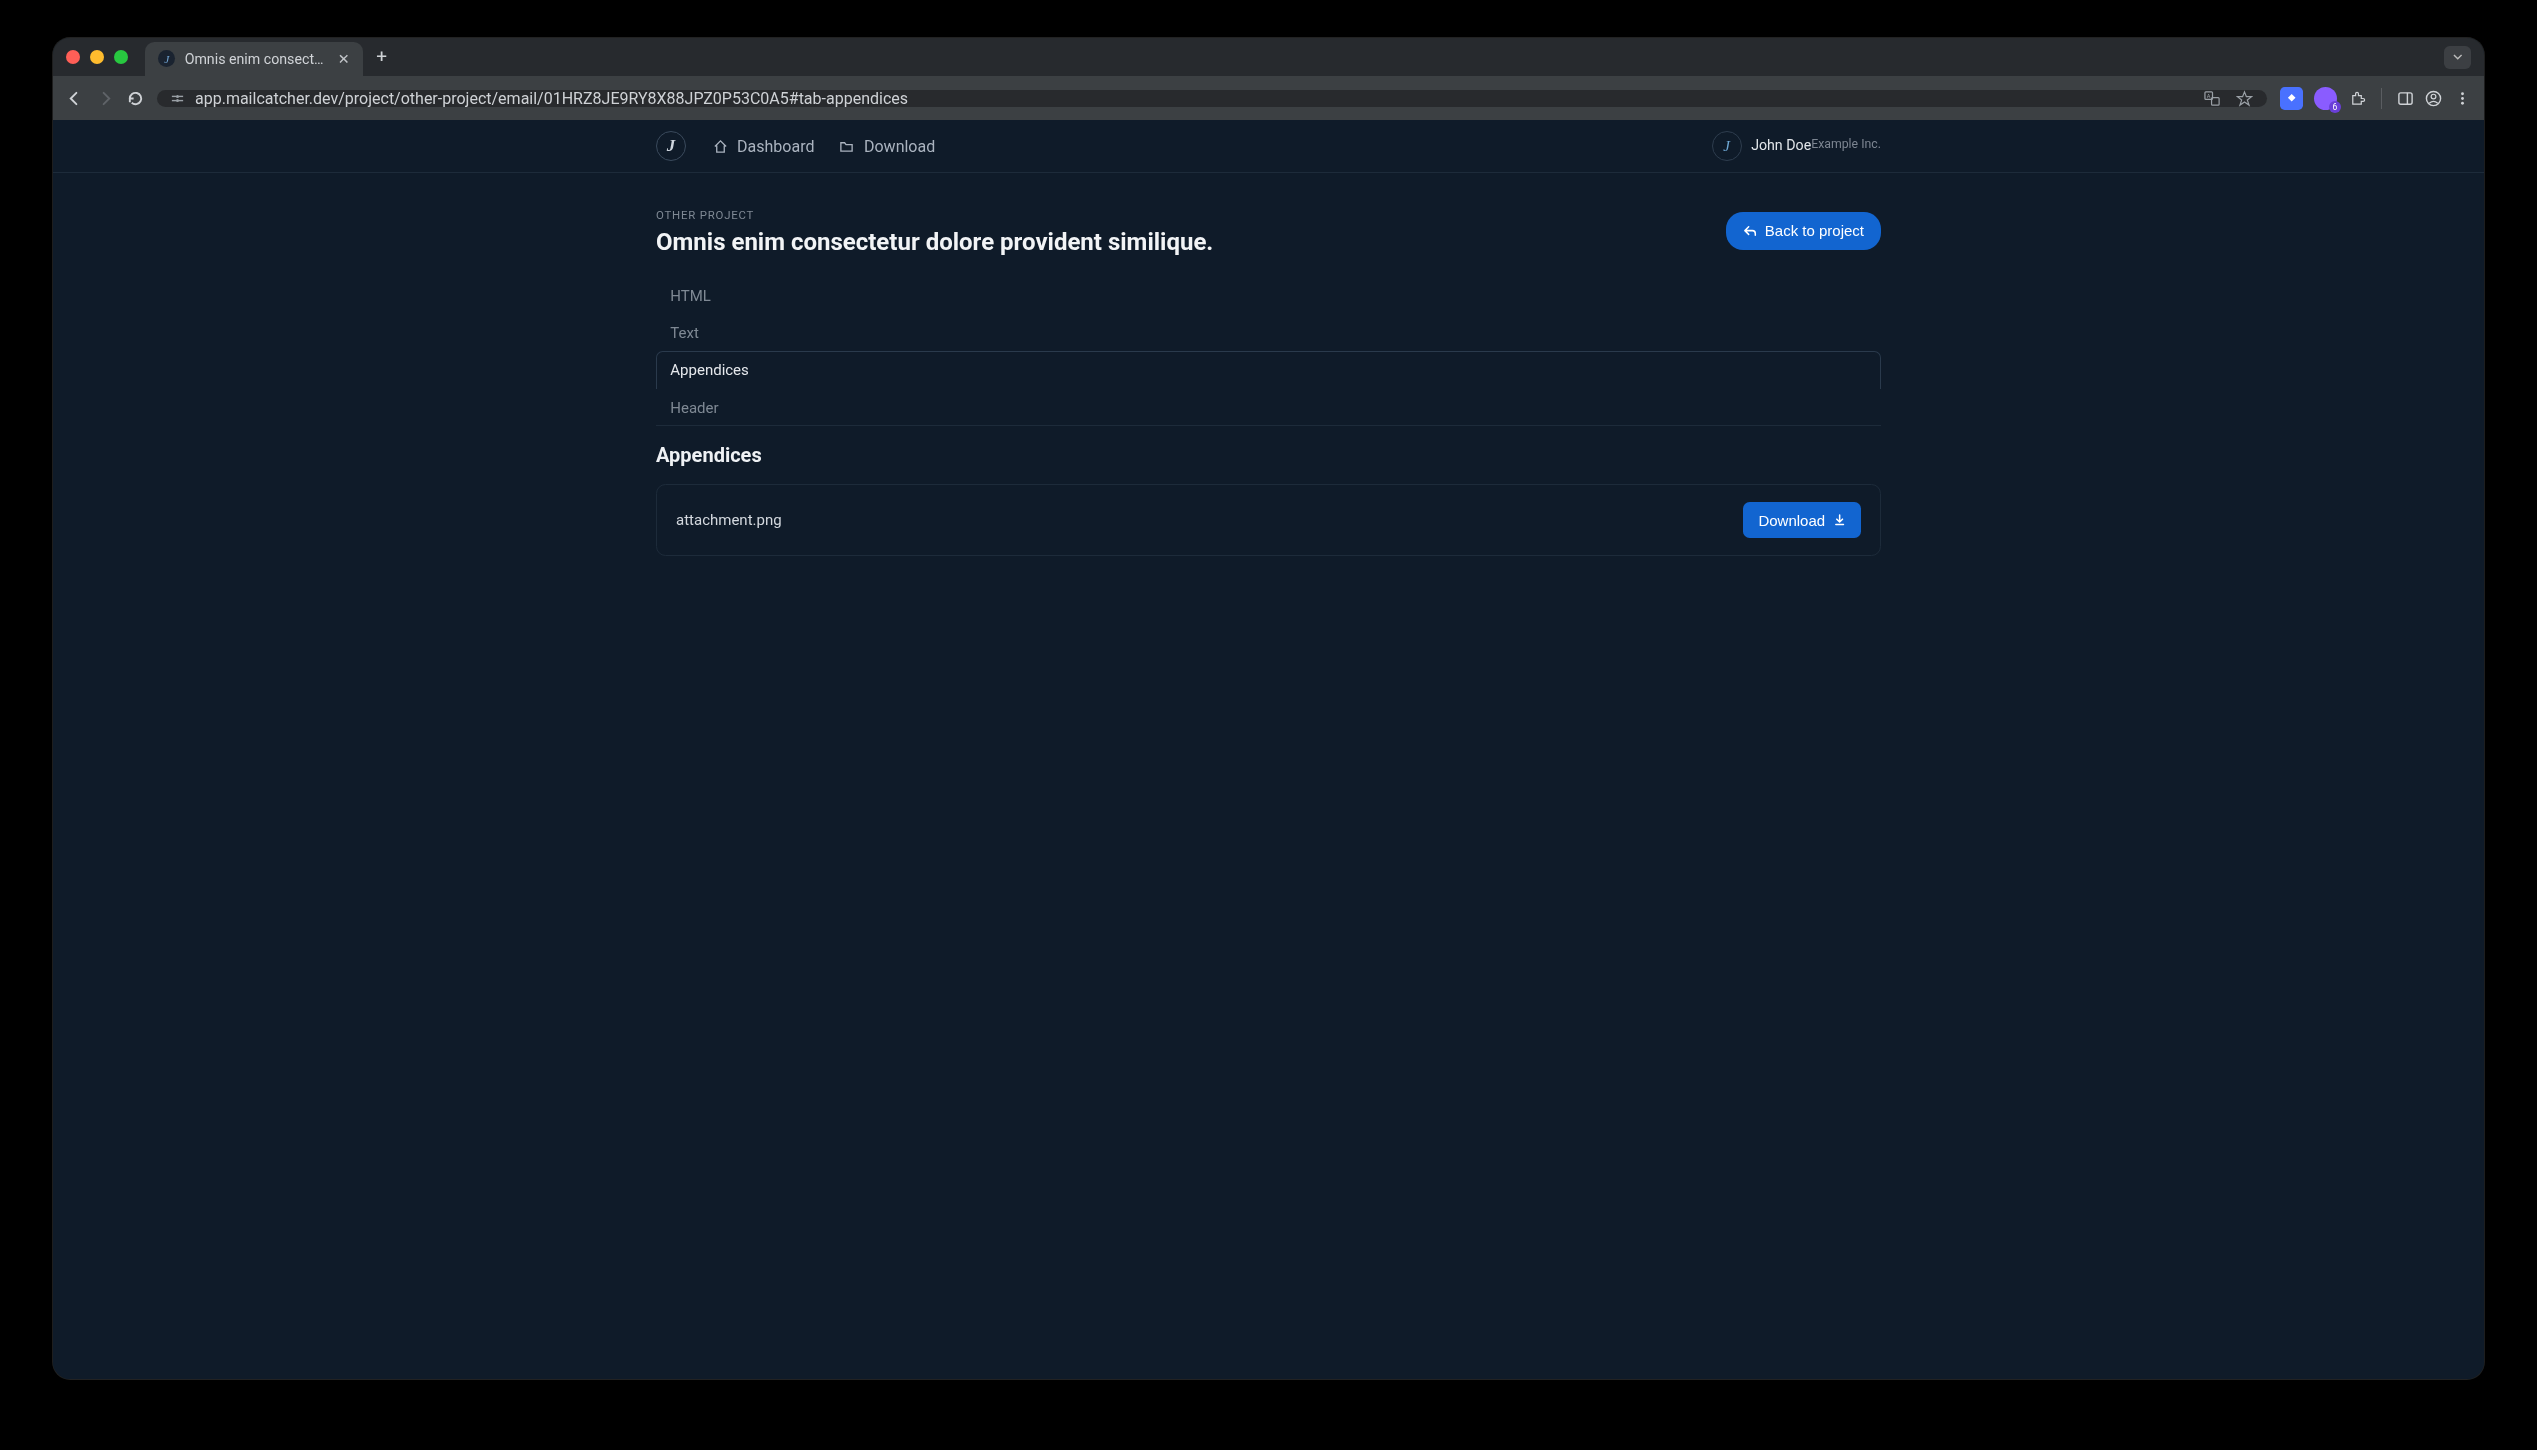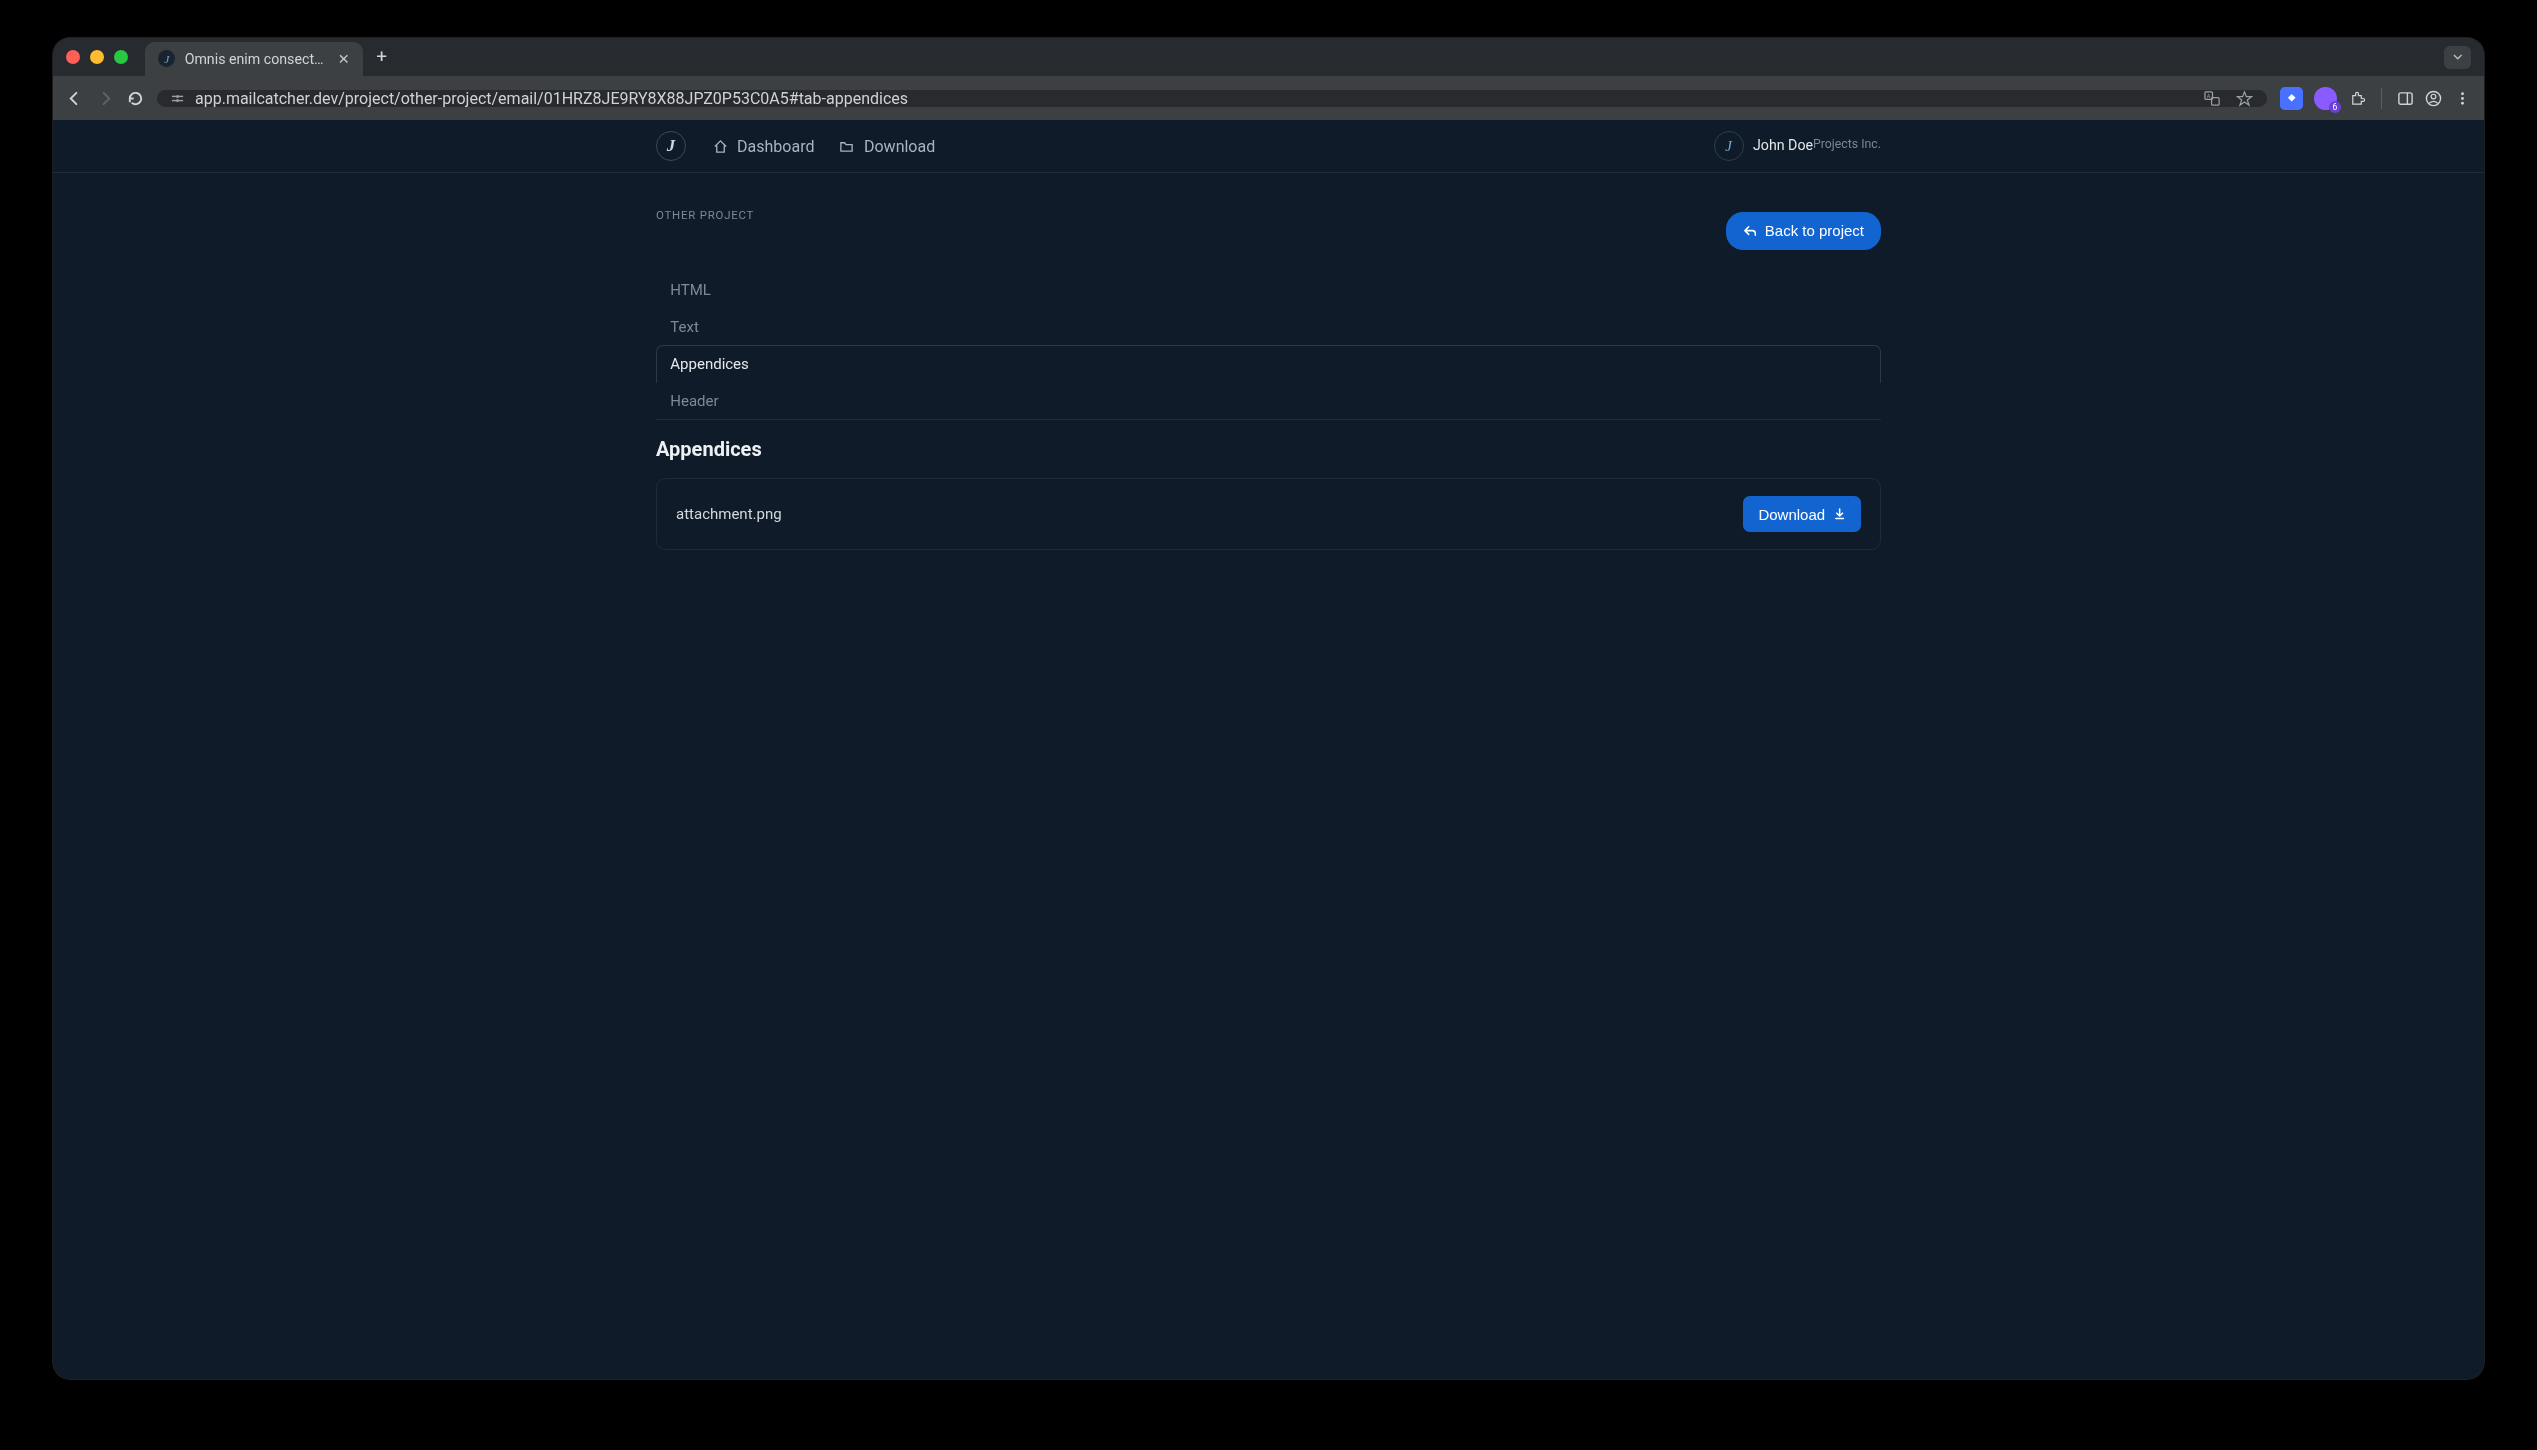--- a/index.html
+++ b/index.html
@@ -334,30 +334,31 @@
                   <path d="M2 4 h4 l1.5 2 H14 v7 H2 Z" stroke="#aab3bf" fill="none" stroke-width="1.4"></path>
                 </svg>
             </span>
             <span>Download</span>
           </div>
         </div>
         <div class="user-block">
           <div class="avatar">J</div>
           <div class="user-text">
             <span class="user-name">John Doe</span>
-            <span class="user-org">Projects Inc.</span>
+            <span class="user-org">Example Inc.</span>
           </div>
         </div>
       </div>
     </div>
 
     <div class="page-body">
       <div class="page-head">
         <div>
           <div class="breadcrumb">OTHER PROJECT</div>
+          <h1 class="page-title">Omnis enim consectetur dolore provident similique.</h1>
         </div>
         <button class="back-btn">
           <span>
             <svg width="14.2" height="14.2" viewBox="0 0 15 15">
                 <path d="M6 3 L2 7 L6 11 M2 7 H10 A3 3 0 0 1 13 10 V12" stroke="#fff" fill="none" stroke-width="1.6" stroke-linecap="round" stroke-linejoin="round"></path>
               </svg>
           </span>
           <span>Back to project</span>
         </button>
       </div>

